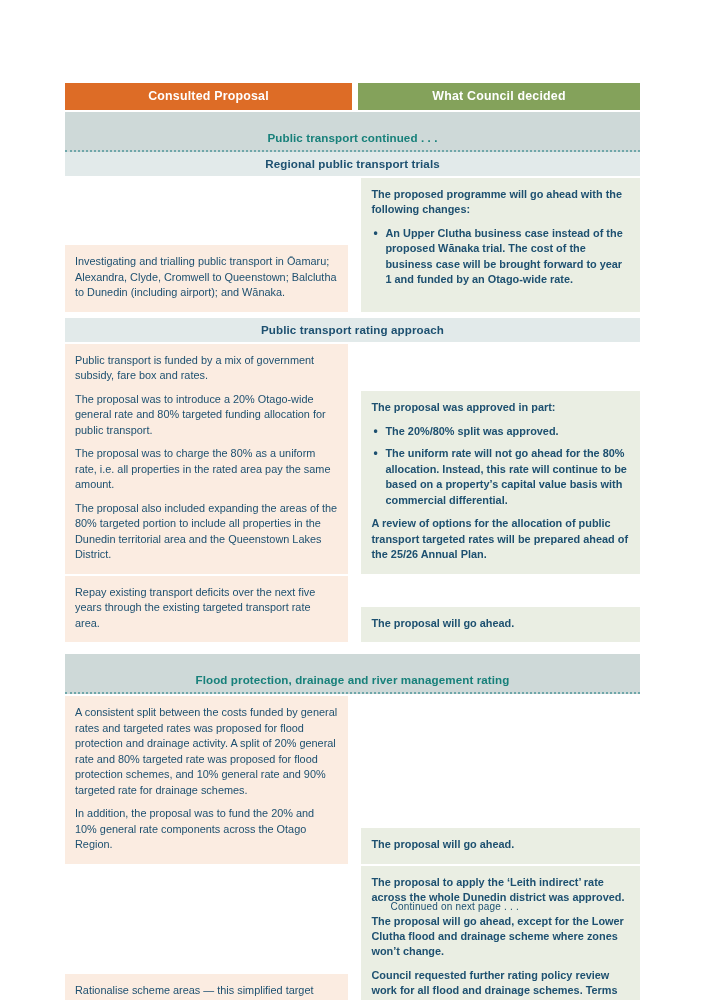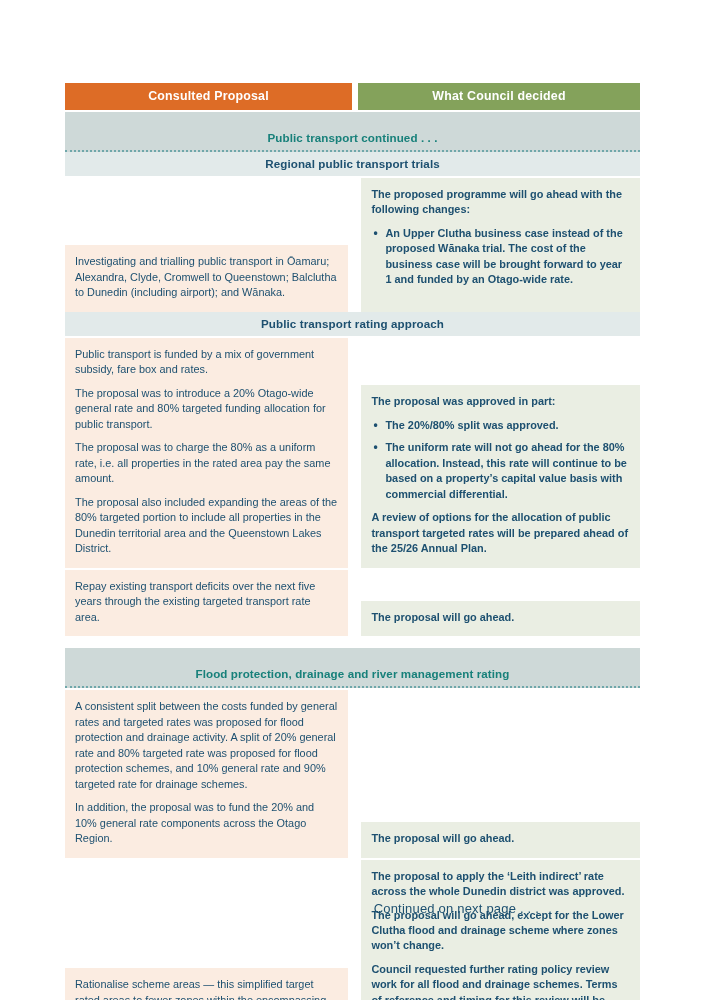--- a/index.html
+++ b/index.html
@@ -140,23 +140,23 @@
     position: absolute;
     left: -11px;
     top: -1px;
     font-size: 12px;
     color: #1d5070;
   }
 
   
   .footer-note {
     position: absolute;
-    right: 60px;
+    right: 80px;
     top: 901px;
-    font-size: 13px;
+    font-size: 10px;
     color: #1d5070;
     font-weight: normal;
     letter-spacing: 0.2px;
   }
 </style>
 </head>
 <body>
 
 <div class="page">
 
@@ -176,21 +176,21 @@
         <p>Investigating and trialling public transport in Ōamaru; Alexandra, Clyde, Cromwell to Queenstown; Balclutha to Dunedin (including airport); and Wānaka.</p>
       </div>
       <div class="cell right">
         <p>The proposed programme will go ahead with the following changes:</p>
         <ul>
           <li>An Upper Clutha business case instead of the proposed Wānaka trial. The cost of the business case will be brought forward to year 1 and funded by an Otago-wide rate.</li>
         </ul>
       </div>
     </div>
 
-    <div class="sub-band" style="margin-top:0;">Public transport rating approach</div>
+    <div class="sub-band" style="margin-top:6px;">Public transport rating approach</div>
 
     <div class="row">
       <div class="cell left">
         <p>Public transport is funded by a mix of government subsidy, fare box and rates.</p>
         <p>The proposal was to introduce a 20% Otago-wide general rate and 80% targeted funding allocation for public transport.</p>
         <p>The proposal was to charge the 80% as a uniform rate, i.e. all properties in the rated area pay the same amount.</p>
         <p>The proposal also included expanding the areas of the 80% targeted portion to include all properties in the Dunedin territorial area and the Queenstown Lakes District.</p>
       </div>
       <div class="cell right">
         <p>The proposal was approved in part:</p>

